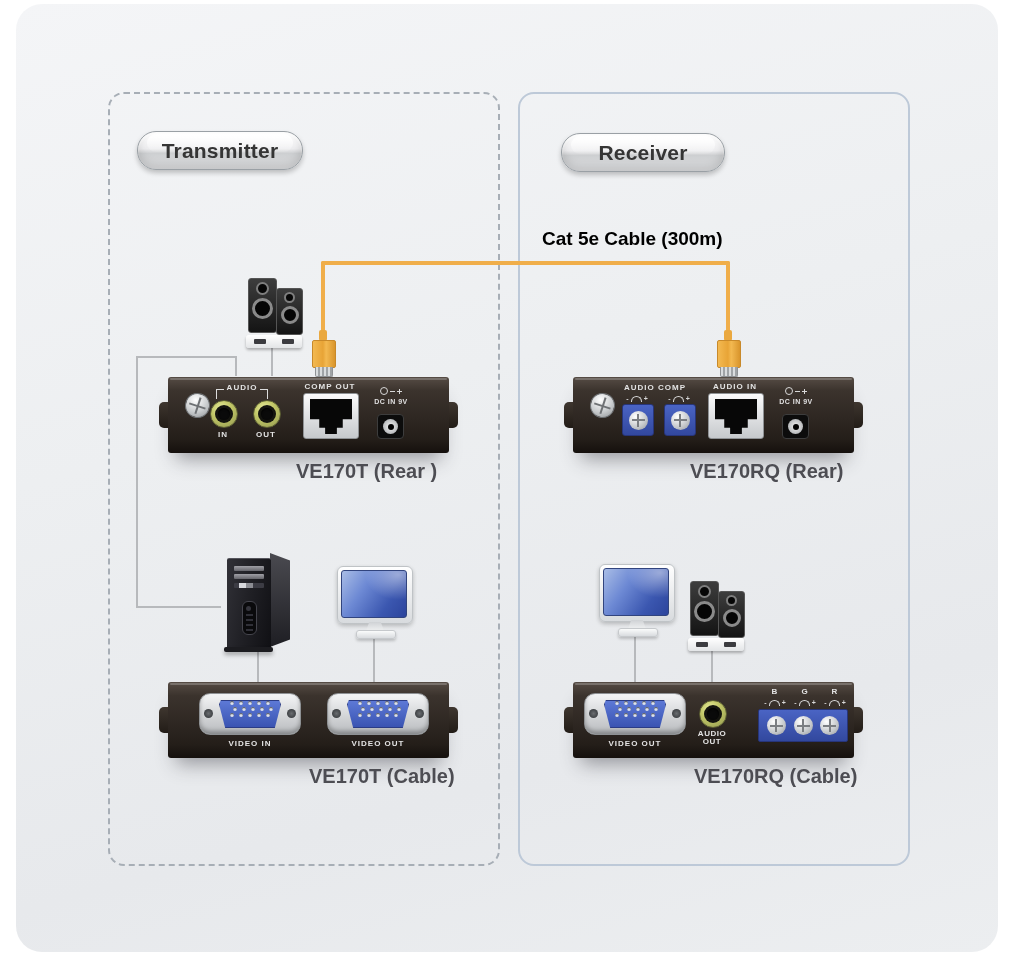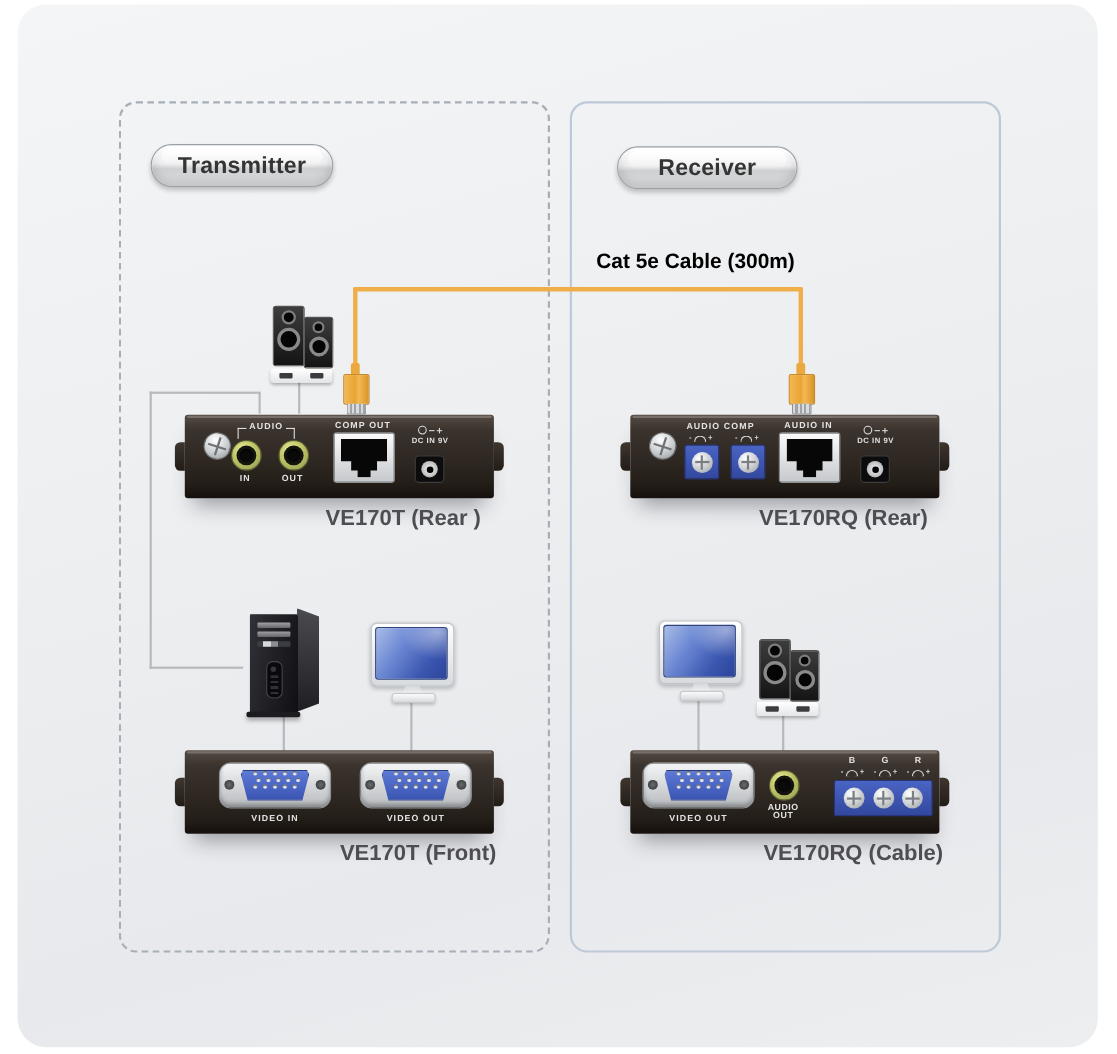--- a/index.html
+++ b/index.html
@@ -422,21 +422,21 @@
           <span></span>
           <span></span>
           <span></span>
           <span></span>
           <span></span>
         </div>
     </div>
   </div>
   <div class="abs plab" style="left:159px;top:58px;width:102px;">VIDEO OUT</div>
 </div>
-<div class="abs cap cap-tr">VE170T (Front)</div>
+<div class="abs cap cap-tr">VE170T (Cable)</div>
 
 <div class="abs panel p-rr">
   <div class="ear ear-l"></div>
   <div class="ear ear-r"></div>
 
   <div class="abs vga" style="left:11px;top:11px;">
     <div class="shell"></div>
     <div class="hole hole-l"></div>
     <div class="hole hole-r"></div>
     <div class="face"></div>

